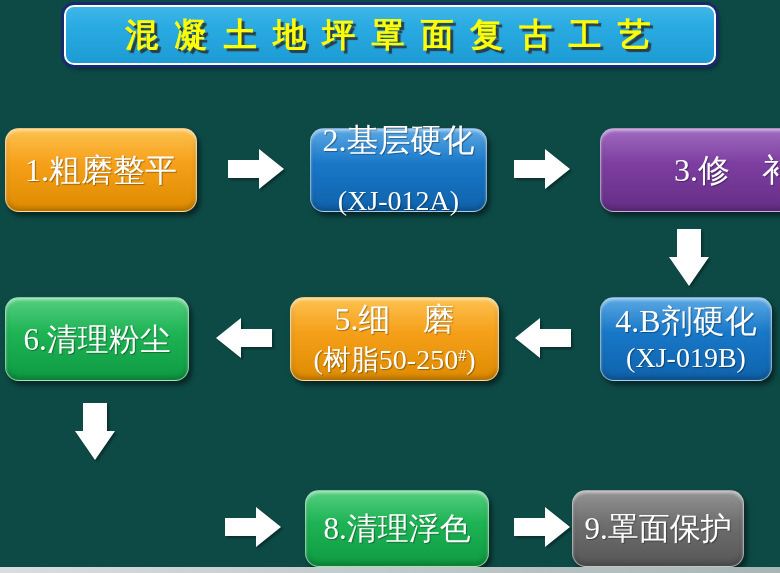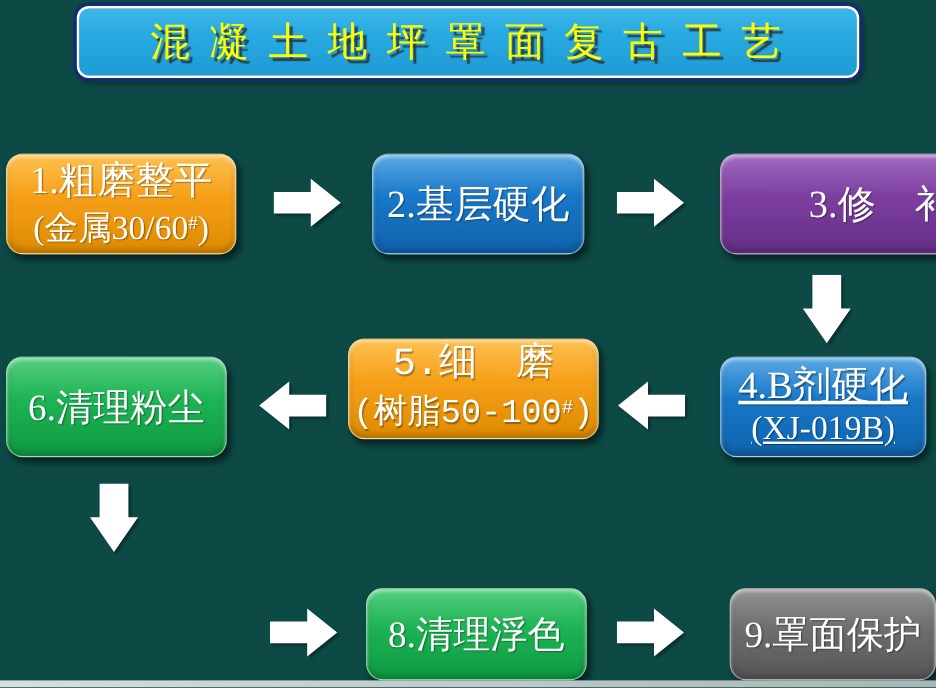--- a/index.html
+++ b/index.html
@@ -12,21 +12,21 @@
 
   
   .title{
     position:absolute;left:64px;top:5px;width:648px;height:56px;
     background:linear-gradient(180deg,#3FB6E8 0%,#29ABE2 35%,#1E9BD4 100%);
     border:2px solid #FFFFFF;border-radius:10px;
     box-shadow:0 0 0 3px #152B70, 3px 4px 5px rgba(0,0,0,.45);
     display:flex;align-items:center;justify-content:center;
   }
   .title .txt{
-    color:#FFFF00;font-size:33px;font-weight:normal;letter-spacing:4px;
+    color:#FFFF00;font-size:33px;font-weight:bold;letter-spacing:4px;
     white-space:nowrap;
     text-shadow:3px 3px 1px rgba(45,45,45,.85);
   }
 
   
   .pbox{
     position:absolute;border-radius:14px;
     border:1px solid rgba(255,255,255,.45);
     background:linear-gradient(180deg,var(--cl) 0%,var(--c) 42%,var(--cd) 100%);
     box-shadow:inset 0 2px 3px rgba(255,255,255,.5),
@@ -40,27 +40,27 @@
   .pbox .l2{font-size:28px;line-height:36px;white-space:nowrap;
             text-shadow:1px 1px 1px rgba(0,0,0,.35);}
   .pbox .sup{font-size:16px;vertical-align:8px;}
   .single .l1{font-size:31px;}
 
   
   .b1{left:5px;  top:128px;width:190px;height:82px;}
   .b2{left:310px;top:128px;width:175px;height:82px;gap:24px;}
   .b3{left:600px;top:128px;width:170px;height:82px;padding-left:48px;}
   
-  .b4{left:600px;top:297px;width:170px;height:82px;text-decoration:underline;}
-  .b5{left:290px;top:282px;width:207px;height:82px;font-family:Liberation Mono, monospace;}
+  .b4{left:600px;top:297px;width:170px;height:82px;}
+  .b5{left:290px;top:297px;width:207px;height:82px;}
   .b6{left:5px;  top:297px;width:182px;height:82px;}
   
   .b7{left:3px;  top:490px;width:185px;height:75px;}
   .b8{left:305px;top:490px;width:182px;height:75px;}
-  .b9{left:608px;top:490px;width:170px;height:75px;}
+  .b9{left:572px;top:490px;width:170px;height:75px;}
 
   
   .arrow{position:absolute;}
   .arrow svg{display:block;filter:drop-shadow(2px 2px 1px rgba(0,0,0,.35));}
   .a12{left:228px;top:147px;}
   .a23{left:514px;top:147px;}
   .a34{left:669px;top:229px;}
   .a45{left:514px;top:316px;}
   .a56{left:215px;top:316px;}
   .a67{left:75px; top:403px;}
@@ -77,31 +77,31 @@
 <body>
 
 <div class="stage">
 
   <div class="title">
     <span class="txt">混 凝 土 地 坪 罩 面 复 古 工 艺</span>
   </div>
 
   <div class="pbox b1" style="--cl: #FDC14F; --c: #F6A019; --cd: #DE8B00;">
     <div class="l1">1.粗磨整平</div>
-    <div class="l2"><span>(金属30/60</span><span class="sup">#</span><span>)</span></div>
   </div>
 
   <div class="arrow a12">
     <svg width="57" height="44" viewBox="0 0 57 44">
         <polygon points="0,13 31,13 31,2 56,22 31,42 31,31 0,31" fill="#FFFFFF"></polygon>
       </svg>
   </div>
 
   <div class="pbox b2" style="--cl: #5BA8E4; --c: #1878C8; --cd: #0F62AB;">
     <div class="l1">2.基层硬化</div>
+    <div class="l2"><span>(XJ-012A)</span></div>
   </div>
 
   <div class="arrow a23">
     <svg width="57" height="44" viewBox="0 0 57 44">
         <polygon points="0,13 31,13 31,2 56,22 31,42 31,31 0,31" fill="#FFFFFF"></polygon>
       </svg>
   </div>
 
   <div class="pbox b3" style="--cl: #A06BC0; --c: #7D3EA0; --cd: #652E86;">
     <div class="l1">3.修　补</div>
@@ -119,21 +119,21 @@
   </div>
 
   <div class="arrow a45">
     <svg width="57" height="44" viewBox="0 0 57 44">
         <polygon points="57,13 26,13 26,2 1,22 26,42 26,31 57,31" fill="#FFFFFF"></polygon>
       </svg>
   </div>
 
   <div class="pbox b5" style="--cl: #FDC14F; --c: #F6A019; --cd: #DE8B00;">
     <div class="l1">5.细　磨</div>
-    <div class="l2"><span>(树脂50-100</span><span class="sup">#</span><span>)</span></div>
+    <div class="l2"><span>(树脂50-250</span><span class="sup">#</span><span>)</span></div>
   </div>
 
   <div class="arrow a56">
     <svg width="57" height="44" viewBox="0 0 57 44">
         <polygon points="57,13 26,13 26,2 1,22 26,42 26,31 57,31" fill="#FFFFFF"></polygon>
       </svg>
   </div>
 
   <div class="pbox b6 single" style="--cl: #55CE7F; --c: #1EB455; --cd: #0E9A41;">
     <div class="l1">6.清理粉尘</div>

